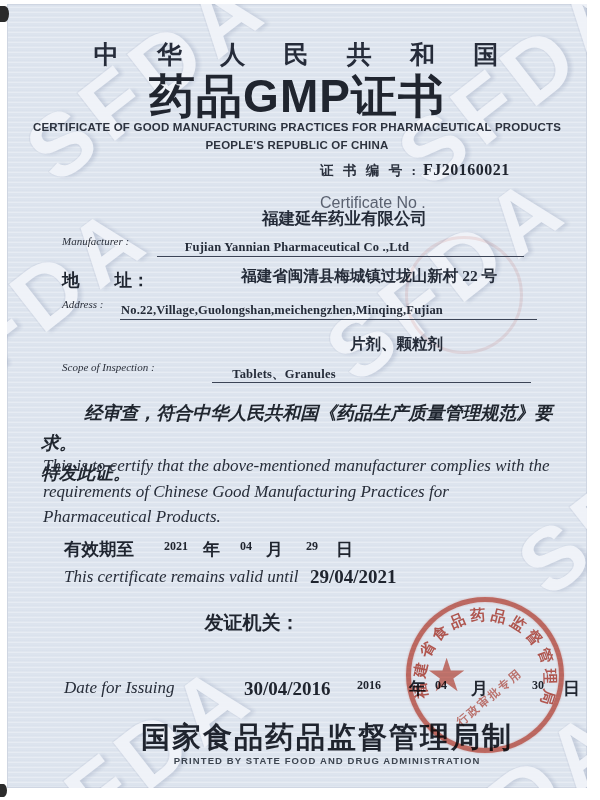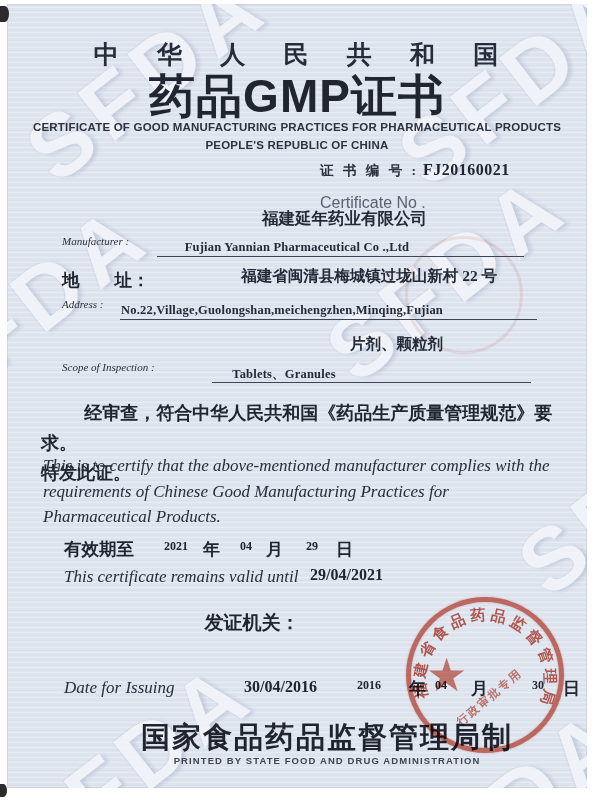--- a/index.html
+++ b/index.html
@@ -41,26 +41,26 @@
   .certno .cnlab{font-size:13.5px;font-weight:bold;letter-spacing:3px;color:#2a303d;}
   .certno .val{font-size:16px;font-weight:bold;color:#20252f;letter-spacing:.5px;}
   .certno .sub{font-family:"Liberation Sans","DejaVu Sans",sans-serif;font-size:16px;color:#5a6170;margin-top:14px;}
 
   .cnlabel{font-size:17.5px;font-weight:bold;color:#1f2530;}
   .enlabel{font-size:11px;font-style:italic;color:#2a2f3a;}
   .cnvalue{font-size:16.5px;font-weight:bold;color:#242b38;text-align:right;}
   .envalue{font-size:12.5px;font-weight:bold;color:#242b38;text-align:center;letter-spacing:.2px;}
   .uline{border-bottom:1.5px solid #3c4456;height:0;}
 
-  .para-cn{font-size:18px;font-weight:600;color:#20262f;line-height:30px;}
+  .para-cn{font-size:18px;font-weight:600;color:#20262f;line-height:30px;font-style:italic;}
   .para-en{font-size:17px;font-style:italic;color:#272d39;line-height:25.5px;}
 
   .num{font-size:12px;font-weight:bold;color:#20252f;}
   .unit{font-size:17px;font-weight:bold;color:#20252f;}
-  .datestr{font-size:16px;font-weight:bold;color:#20252f;}
+  .datestr{font-size:19px;font-weight:bold;color:#20252f;}
 
   .issuer-cn{font-size:19px;font-weight:bold;color:#20252f;}
   .issuer-en{font-size:17px;font-style:italic;color:#272d39;}
 
   .printer-cn{top:714px;font-size:29px;font-weight:bold;letter-spacing:2px;color:#1f242e;left:110px;width:420px;text-align:center;}
   .printer-en{top:751px;left:110px;width:420px;text-align:center;
     font-family:"Liberation Sans","DejaVu Sans",sans-serif;
     font-size:9.5px;font-weight:bold;letter-spacing:1.1px;color:#3d4550;}
 
   

